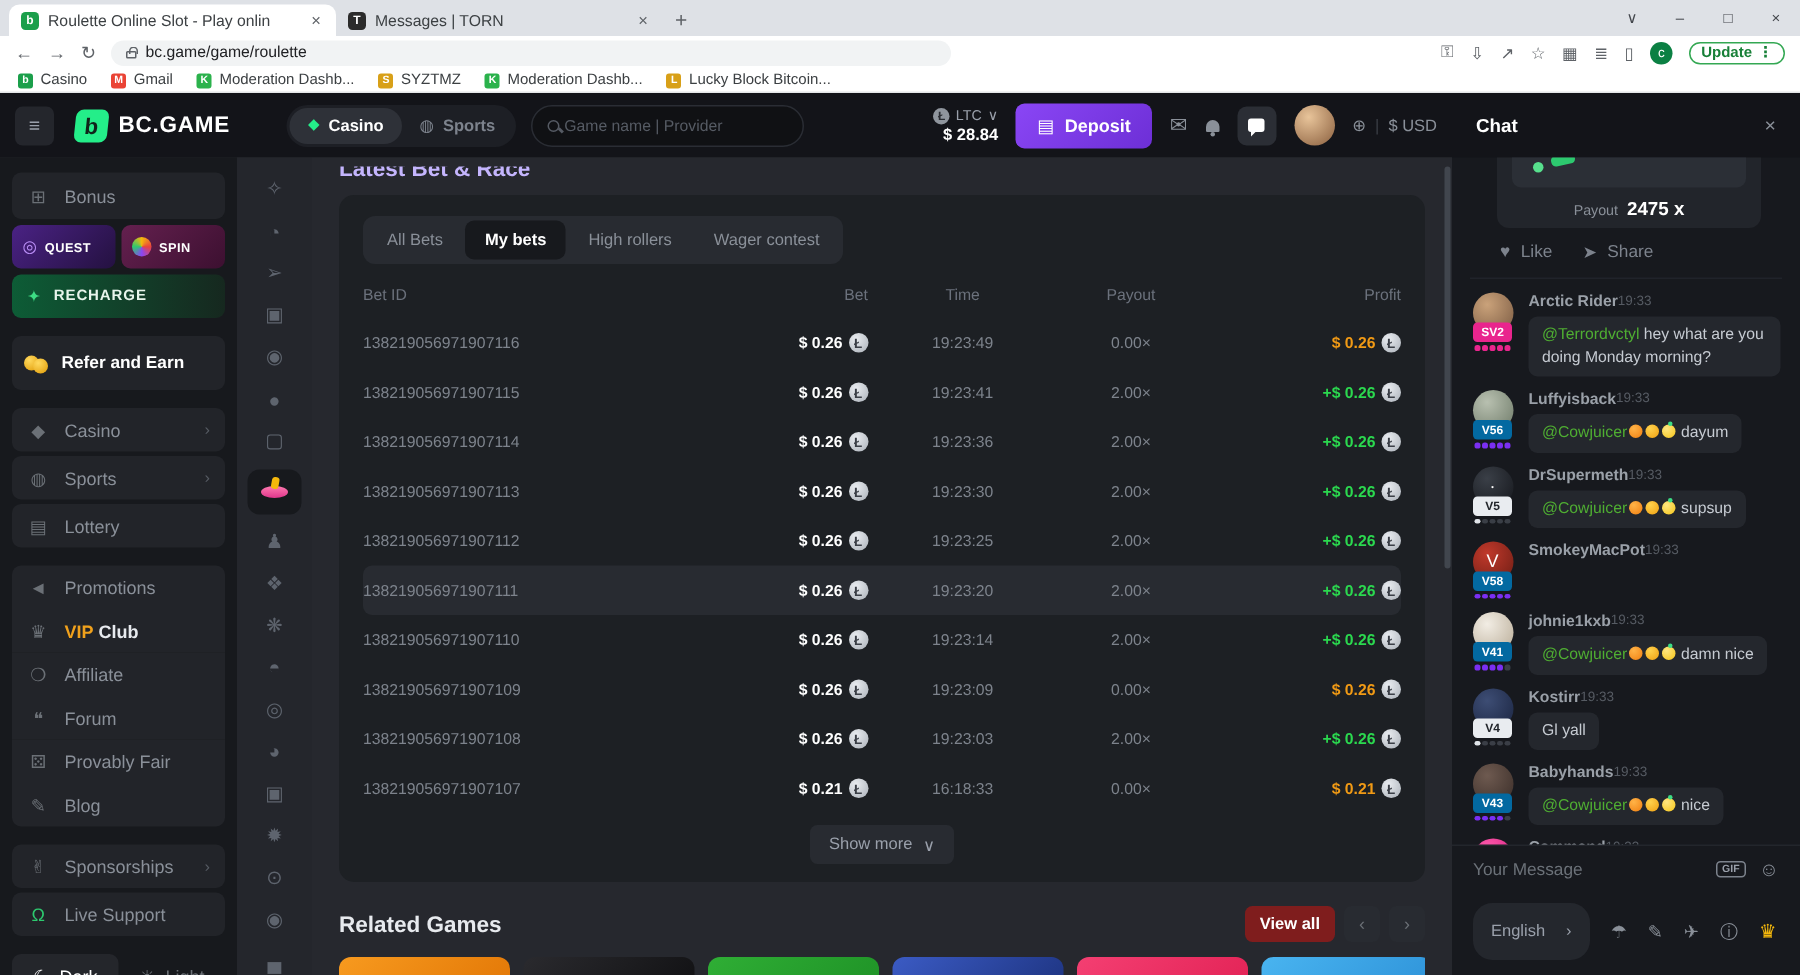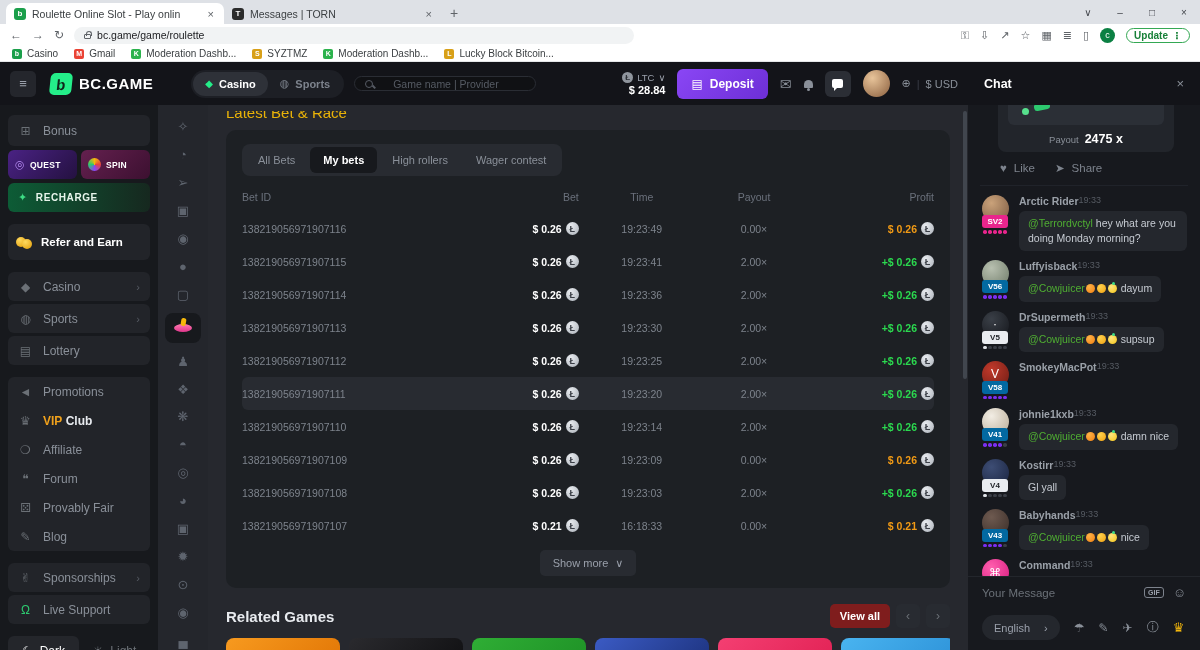--- a/index.html
+++ b/index.html
@@ -39,21 +39,21 @@
   .hdr{height:43px;background:#131419;display:flex;align-items:center;padding:0 10px;gap:10px;flex:0 0 43px}
   .burger{width:26px;height:26px;background:#24262c;border-radius:5px;color:#9aa0ab;font-size:13px;display:flex;align-items:center;justify-content:center}
   .logo{display:flex;align-items:center;gap:7px;margin-left:4px}
   .logo .mark{width:22px;height:22px;background:#24ee89;border-radius:5px;color:#10241a;font-weight:800;font-size:15px;display:flex;align-items:center;justify-content:center;transform:skewX(-6deg)}
   .logo .word{color:#fff;font-weight:800;font-size:15px;letter-spacing:.5px}
   .navtoggle{margin-left:28px;background:#1d1f25;border-radius:15px;height:28px;display:flex;align-items:center;padding:2px}
   .navitem{display:flex;align-items:center;gap:6px;font-size:11px;font-weight:bold;color:#7d838d;padding:0 12px;height:24px;border-radius:13px}
   .navitem.on{background:#2e3138;color:#fff}
   .dmd{color:#24ee89;font-size:10px}
   .ball{color:#7d838d;font-size:11px}
-  .searchbox{width:182px;height:15px;background:#101114;border:1px solid #2a2d34;border-radius:14px;display:flex;align-items:center;gap:20px;padding:0 10px}
+  .searchbox{width:182px;height:28px;background:#101114;border:1px solid #2a2d34;border-radius:14px;display:flex;align-items:center;gap:3px;padding:0 10px}
   .sico{width:8px;height:8px;border:1.5px solid #565b64;border-radius:50%;position:relative}
   .sico:after{content:"";position:absolute;width:4px;height:1.5px;background:#565b64;transform:rotate(45deg);right:-4px;bottom:-1px}
   .ph{font-size:10.5px;color:#565b64}
   .rhs{margin-left:auto;display:flex;align-items:center;gap:12px}
   .bal{display:flex;flex-direction:column;align-items:flex-end;gap:1px}
   .bal .r1{display:flex;align-items:center;gap:4px;font-size:9.5px;color:#9aa0ab}
   .coin-g{width:11px;height:11px;border-radius:50%;background:#8f959d;color:#2a2d33;font-size:8px;font-weight:bold;display:flex;align-items:center;justify-content:center}
   .bal .r2{font-size:11px;font-weight:bold;color:#fff}
   .depbtn{height:30px;padding:0 14px;border-radius:6px;background:linear-gradient(135deg,#8a46f5,#6d2fd6);color:#fff;font-weight:bold;font-size:12px;display:flex;align-items:center;gap:7px}
   .hico{color:#8a9099;font-size:14px}
@@ -100,21 +100,21 @@
   .rail{width:50px;background:#24262c;display:flex;flex-direction:column;align-items:center;padding-top:12px;gap:9px;overflow:hidden}
   .rico{width:28px;height:19px;display:flex;align-items:center;justify-content:center;color:#5e646e;font-size:13px}
   .rico.active{width:36px;height:30px;background:#17191d;border-radius:8px;position:relative}
   .rl-base{width:18px;height:8px;background:linear-gradient(#ff7ab0,#e0368c);border-radius:50%}
   .rl-top{position:absolute;top:5px;left:16px;width:5px;height:8px;background:#f5b80c;border-radius:2px;transform:rotate(10deg)}
 
   
   .main{flex:1;background:#26282e;padding:6px 18px 0 18px;position:relative;min-width:0}
   .scrollthumb{position:absolute;right:1px;top:6px;width:4px;height:268px;background:#41464e;border-radius:2px}
   .sec-title{height:13px;overflow:hidden;margin-bottom:6px}
-  .sec-title span{display:block;font-size:15px;font-weight:normal;color:#eab308;margin-top:-7px}
+  .sec-title span{display:block;font-size:15px;font-weight:bold;color:#c4b5fd;margin-top:-7px}
   .panel{background:#1d2024;border-radius:10px;padding:14px 16px 12px 16px}
   .tabsbar{background:#282b31;border-radius:8px;display:inline-flex;padding:3px;gap:2px}
   .ptab{font-size:11px;color:#8a9099;padding:7px 13px;border-radius:6px}
   .ptab.on{background:#17191d;color:#fff;font-weight:bold}
   .thead,.trow{display:grid;grid-template-columns:2.1fr 1.5fr 1.35fr 1.05fr 1.4fr;align-items:center}
   .thead{height:30px;margin-top:6px;color:#6b717c;font-size:10.5px}
   .trow{height:33px;border-radius:6px;font-size:10.5px;color:#7d838c}
   .trow.hl{background:#282b31}
   .c-bet,.c-profit{justify-self:end;display:flex;align-items:center;gap:4px}
   .c-time,.c-payout{justify-self:center}
@@ -166,21 +166,21 @@
   .em-orange{background:radial-gradient(circle at 35% 30%,#ffb347,#f07f11)}
   .em-mango{background:radial-gradient(circle at 35% 30%,#ffd24d,#f0a011)}
   .em-chick{background:radial-gradient(circle at 35% 30%,#ffe680,#f5c518);position:relative}
   .em-chick:after{content:"";position:absolute;top:-2px;left:4px;width:3px;height:3px;background:#3ddc84;border-radius:50%}
   .chat-input{border-top:1px solid #23262c;margin:0;padding:8px 14px;display:flex;align-items:center}
   .chat-input .ph2{color:#6b7178;font-size:11.5px}
   .in-icons{margin-left:auto;display:flex;gap:9px;align-items:center}
   .gif{border:1.5px solid #7d838d;border-radius:3px;color:#9aa0ab;font-size:7px;font-weight:800;padding:1px 3px}
   .smiley{color:#8a9099;font-size:13px}
   .chat-foot{display:flex;align-items:center;padding:7px 14px 10px 14px;gap:14px}
-  .langpill{background:#24272d;border-radius:13px;height:25px;display:flex;align-items:center;gap:14px;padding:0 12px;color:#9aa0ab;font-size:11px}
+  .langpill{background:#24272d;border-radius:13px;height:38px;display:flex;align-items:center;gap:14px;padding:0 12px;color:#9aa0ab;font-size:11px}
   .fico{color:#8a9099;font-size:12px}
   .trophy{color:#f5b80c;font-size:13px}
 </style>
 </head>
 <body>
 
 <div class="chrome">
   <div class="tabstrip">
     <div class="tab active">
       <span class="fav" style="background:#1b9f4b">b</span>

